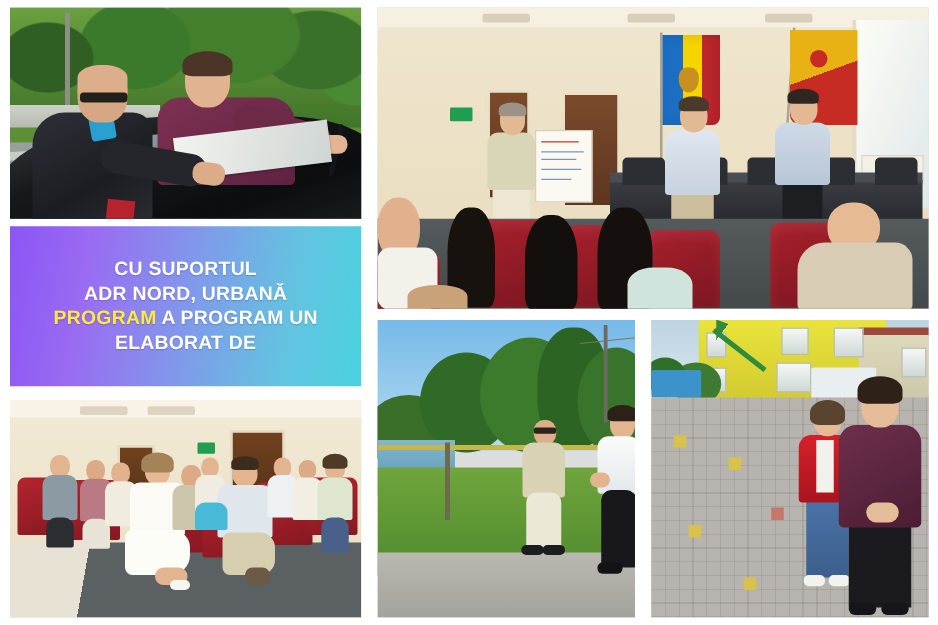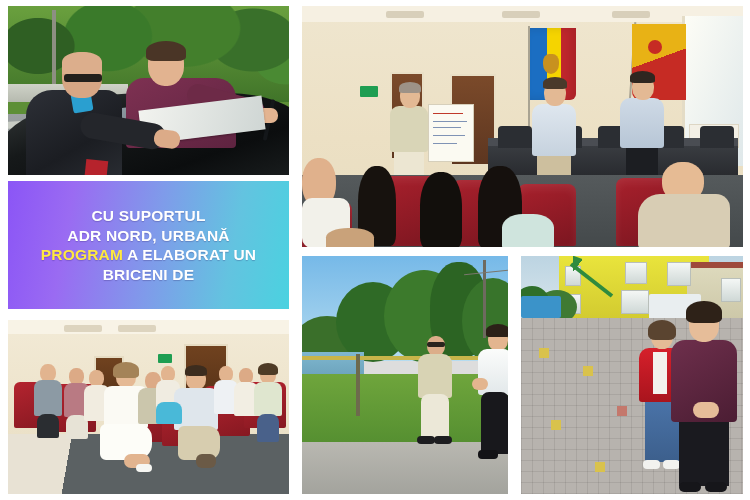--- a/index.html
+++ b/index.html
@@ -274,22 +274,22 @@
     <div class="aud" style="left:0px;top:192px;width:48px;height:50px;background:#f2f1ea;border-radius:10px"></div>
     <div class="aud" style="left:360px;top:156px;width:42px;height:40px;background:#e6bb94;border-radius:46%"></div>
     <div class="aud" style="left:336px;top:188px;width:92px;height:54px;background:#d8cdb4;border-radius:22px 14px 4px 4px"></div>
     <div class="aud" style="left:24px;top:222px;width:48px;height:20px;background:#c9a27a;border-radius:46% 46% 0 0"></div>
   </div>
 
   <div id="banner">
     <div class="txt">
       <div>CU SUPORTUL</div>
       <div>ADR NORD, URBANĂ</div>
-      <div><span class="hl">PROGRAM</span><span> A ELABORAT UN</span></div>
-      <div>BRICENI DE</div>
+      <div><span class="hl">PROGRAM</span><span> A PROGRAM UN</span></div>
+      <div>ELABORAT DE</div>
     </div>
   </div>
 
   <div class="panel" id="p-aud">
     <div class="aud-wall"></div>
     <div class="aud-ceil"></div>
     <div class="vent" style="left:56px;background:#ddd4bf"></div>
     <div class="vent" style="left:110px;background:#ddd4bf"></div>
     <div class="aud-door" style="left:86px;top:36px;width:26px;height:56px"></div>
     <div class="aud-door" style="left:176px;top:24px;width:40px;height:72px"></div>

